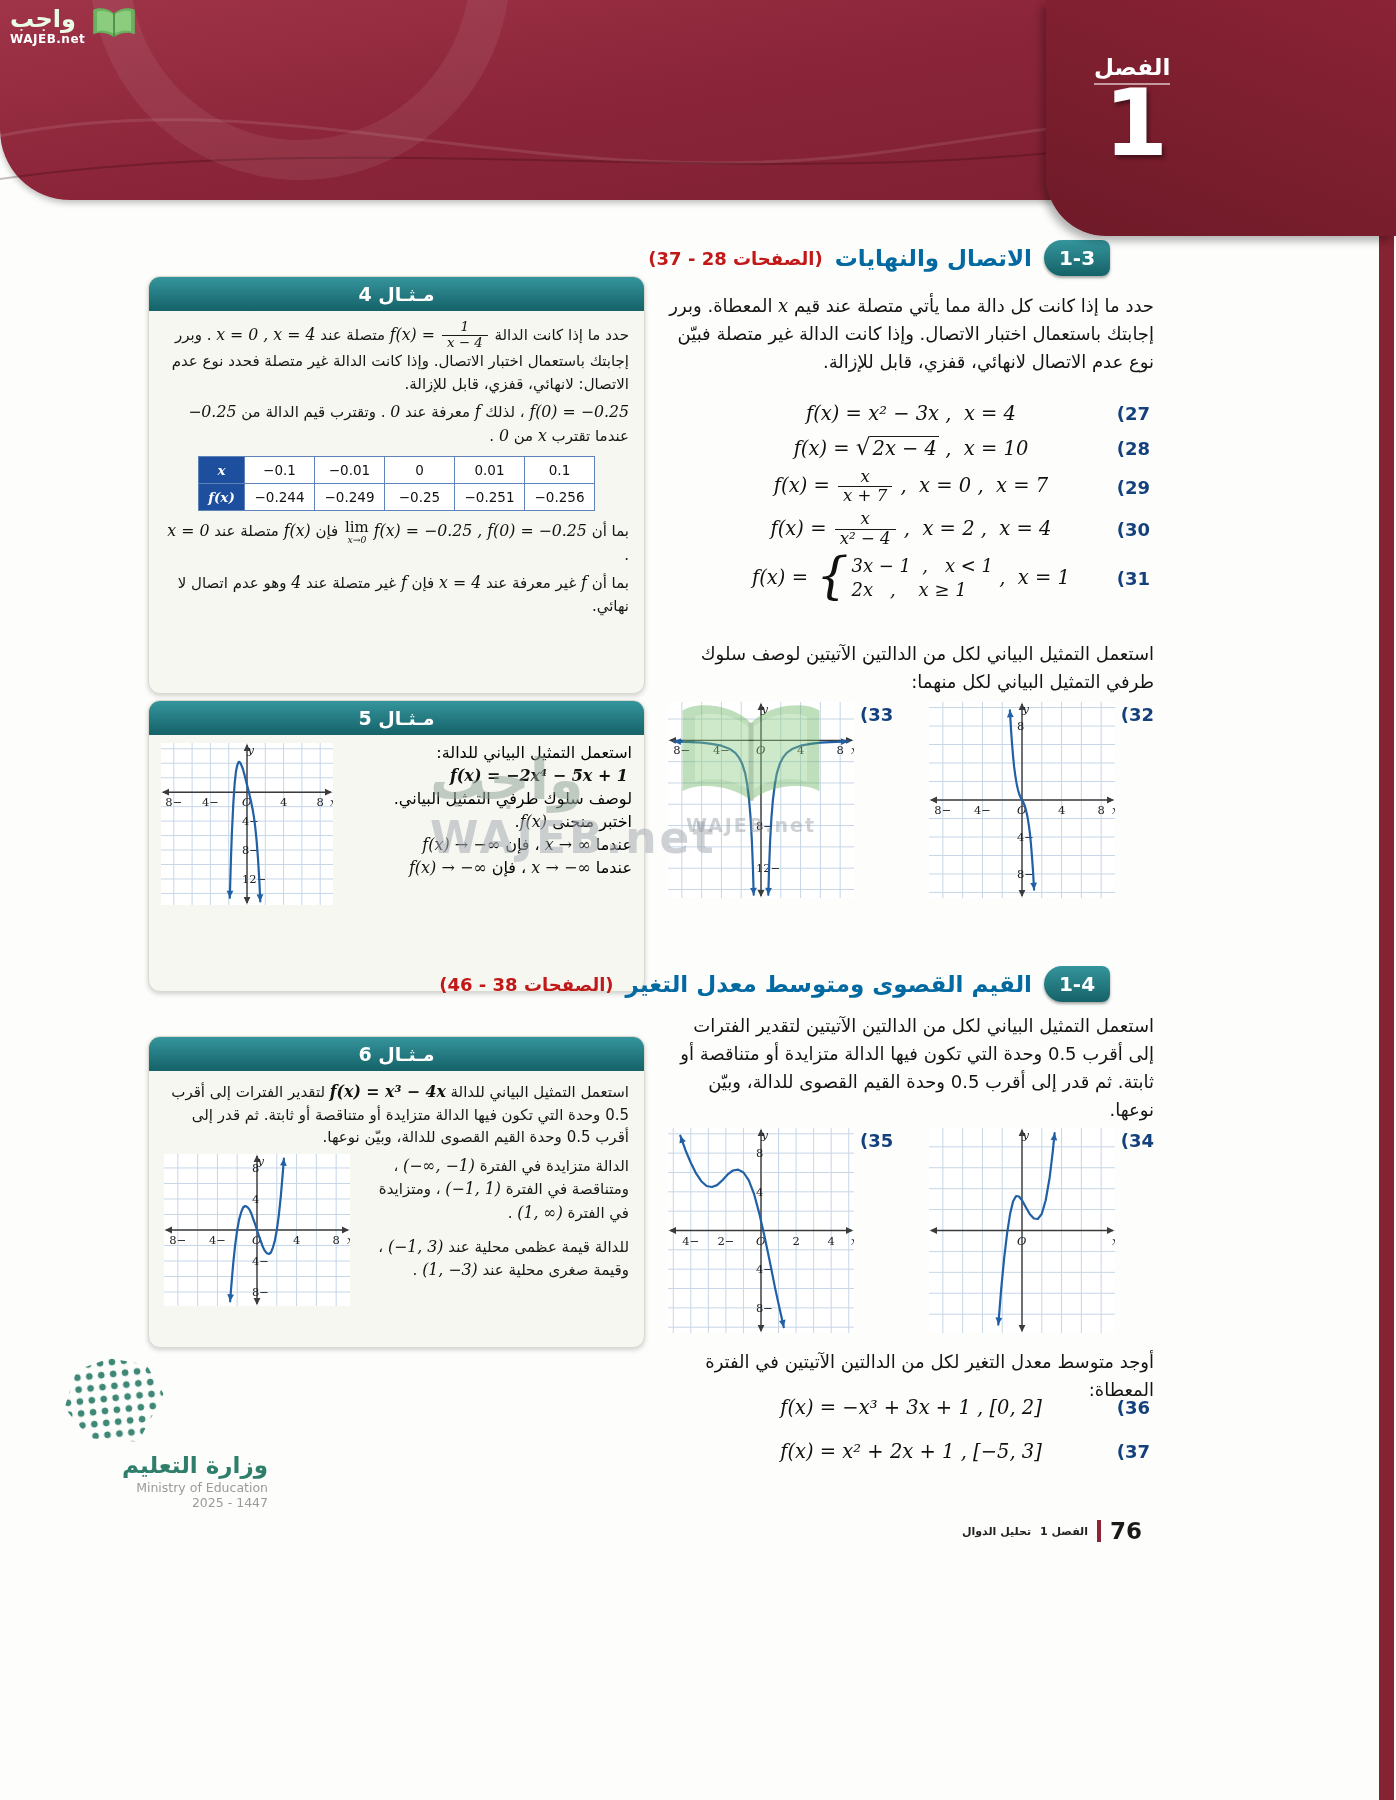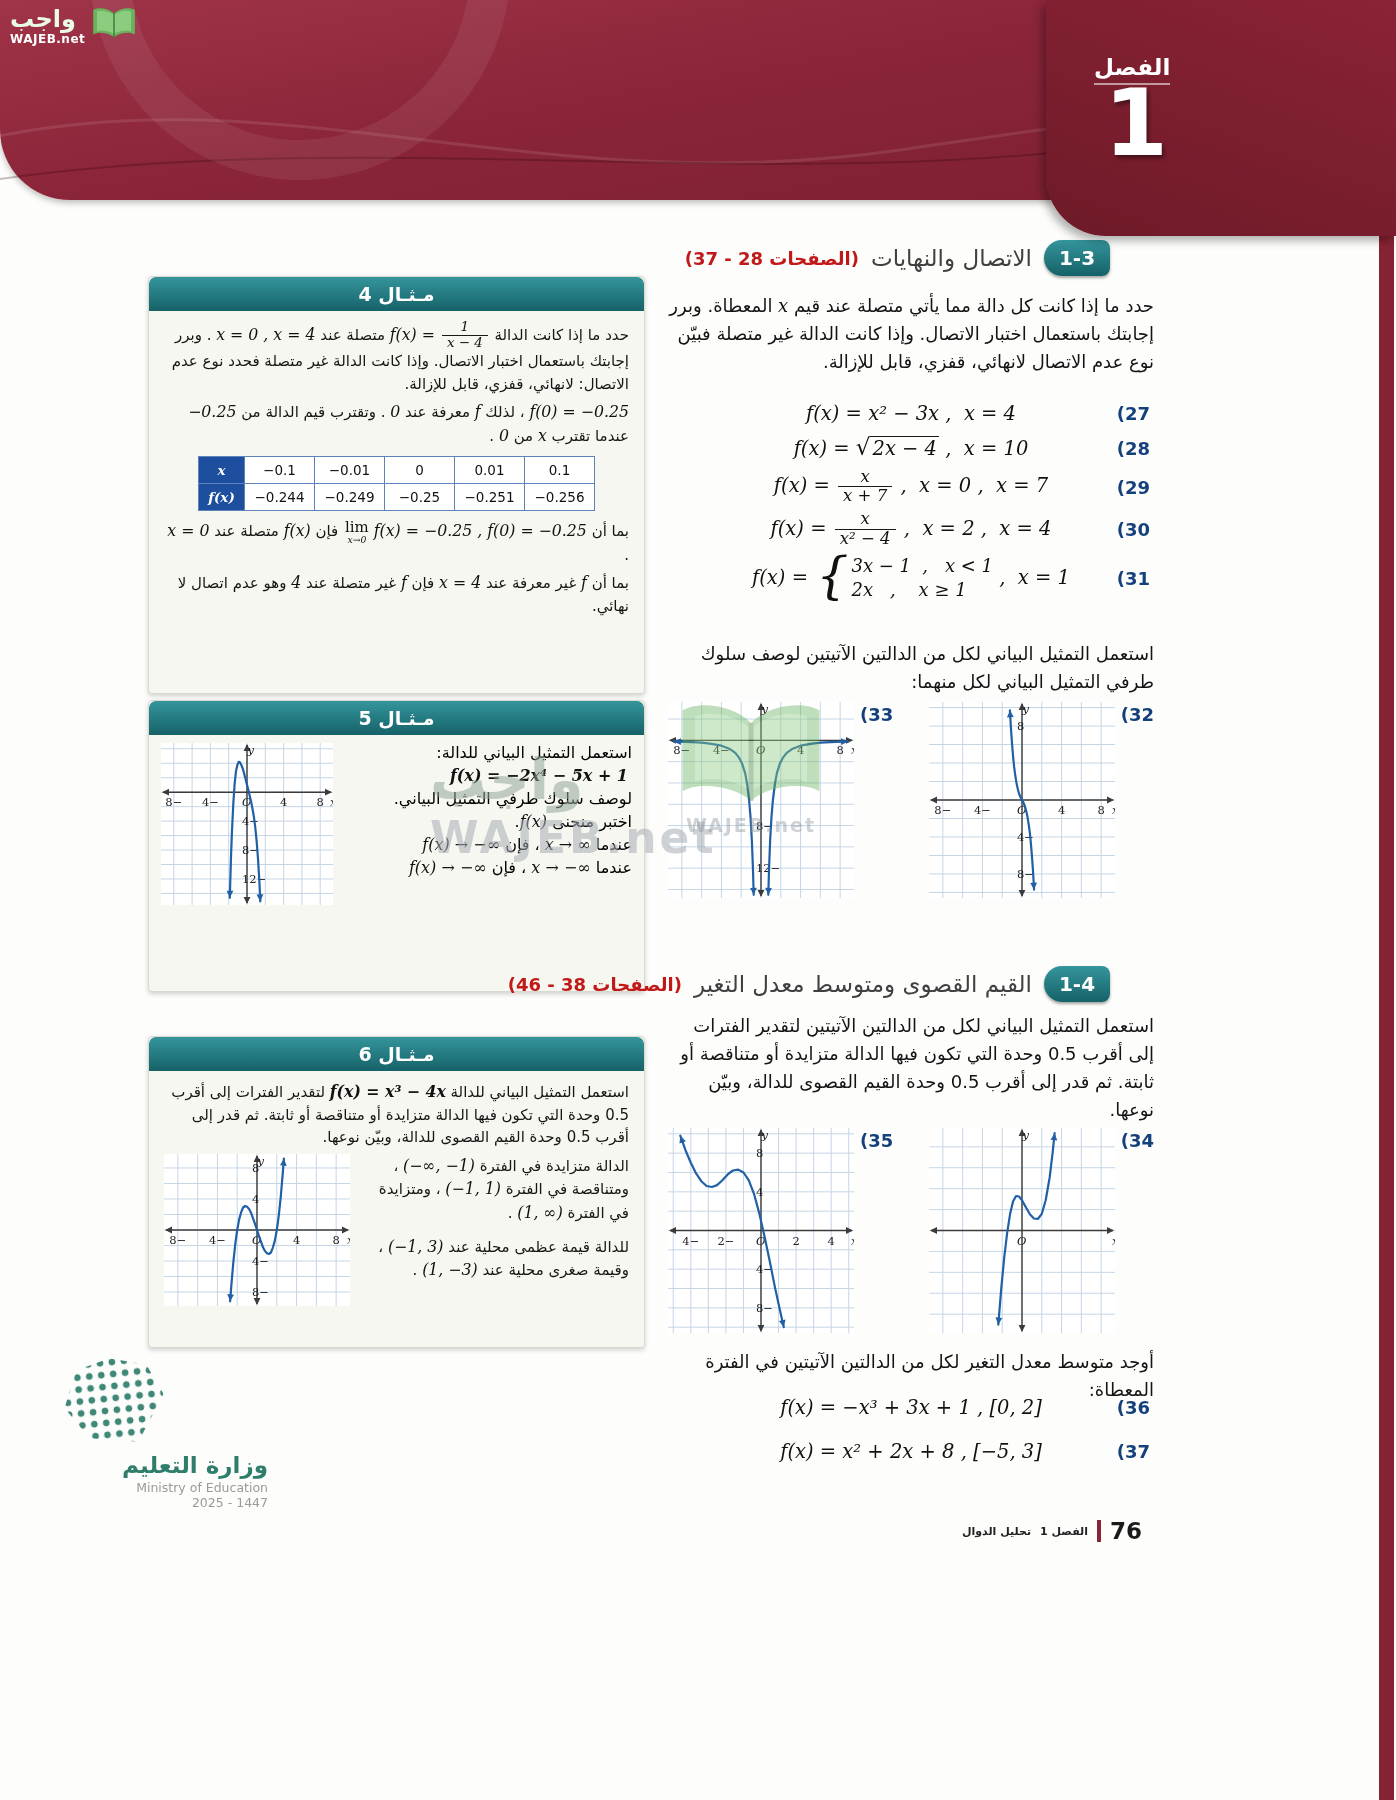--- a/index.html
+++ b/index.html
@@ -28,21 +28,21 @@
   .wajeb-text{text-align:left}
   .wajeb-ar{color:#eafbe7;font-size:24px;font-weight:bold;line-height:1.1}
   .wajeb-net{color:#fff;font-size:12px;font-weight:bold;letter-spacing:.5px}
   .wajeb .book{width:46px;height:34px}
 
   
   .sec-header{position:absolute;display:flex;direction:rtl;align-items:center;gap:12px;z-index:2}
   .sec-badge{min-width:66px;height:36px;padding:0 10px;border-radius:18px 8px 8px 18px;
     background:linear-gradient(180deg,#35959c,#156268);color:#fff;font-weight:bold;font-size:20px;
     display:flex;align-items:center;justify-content:center;direction:ltr;box-shadow:0 2px 3px rgba(0,0,0,.35)}
-  .sec-title{font-size:23px;font-weight:normal;color:#404040;white-space:nowrap}
+  .sec-title{font-size:23px;font-weight:bold;color:#0369a1;white-space:nowrap}
   .sec-pages{font-size:18px;font-weight:bold;color:#c11818;white-space:nowrap}
 
   
   .rblock{position:absolute;right:242px;width:486px;direction:rtl;text-align:right;z-index:2}
   .rpara{font-size:18px;line-height:1.55;color:#141414}
   .probs{display:flex;flex-direction:column;gap:5px}
   .prob{position:relative;display:flex;justify-content:center;align-items:center;min-height:30px}
   .pnum{position:absolute;right:4px;top:50%;transform:translateY(-50%);font-weight:bold;color:#14407c;
     font-size:18px;direction:ltr;white-space:pre}
   .pexpr{direction:ltr;text-align:center}
@@ -65,21 +65,21 @@
   .lims{font-size:.62em}
 
   
   .grow{display:flex;direction:rtl;justify-content:space-between}
   .gblock{display:flex;direction:rtl;gap:6px;align-items:flex-start}
   .gnum{font-weight:bold;color:#14407c;font-size:18px;direction:ltr;margin-top:2px;white-space:pre}
   .graph{background:#fff;overflow:hidden;position:relative}
 
   
   .example{position:absolute;left:148px;width:497px;background:#f7f7f1;border:1px solid #d9d9cf;
-    border-radius:4px;box-shadow:0 2px 5px rgba(0,0,0,.18);z-index:2;overflow:hidden}
+    border-radius:12px;box-shadow:0 2px 5px rgba(0,0,0,.18);z-index:2;overflow:hidden}
   .ex-head{height:34px;background:linear-gradient(180deg,#35959c,#156268);border-radius:7px 7px 0 0;
     color:#fff;font-size:19px;font-weight:bold;display:flex;align-items:center;justify-content:center}
   .ex-body{padding:9px 15px 8px;font-size:15px;line-height:1.5;color:#161616;text-align:right}
   .ex-body .epara{margin-bottom:5px}
   .ex-body .math{font-size:1.05em}
 
   .vtable{direction:ltr;margin:8px auto;border-collapse:collapse;font-size:13.5px}
   .vtable td{border:1px solid #5d83b8;padding:3px 8px;text-align:center;min-width:70px;background:#fff;color:#111}
   .vtable td.lab{background:#1d4f9e;color:#fff;font-family:"DejaVu Serif",serif;font-style:italic;font-weight:bold;min-width:46px}
 
@@ -456,21 +456,21 @@
     <p class="rpara">أوجد متوسط معدل التغير لكل من الدالتين الآتيتين في الفترة المعطاة:</p>
   </div>
 
   <div class="rblock probs" style="top:1392px;gap:14px">
     <div class="prob">
       <span class="pnum">(36</span>
       <span class="pexpr"><span dir="ltr" class="math">f(x) = −x³ + 3x + 1 , [0, 2]</span></span>
     </div>
     <div class="prob">
       <span class="pnum">(37</span>
-      <span class="pexpr"><span dir="ltr" class="math">f(x) = x² + 2x + 8 , [−5, 3]</span></span>
+      <span class="pexpr"><span dir="ltr" class="math">f(x) = x² + 2x + 1 , [−5, 3]</span></span>
     </div>
   </div>
 
   <section class="example" style="top:1036px;height:312px">
     <div class="ex-head">مـثـال 6</div>
     <div class="ex-body">
       <p class="epara">استعمل التمثيل البياني للدالة <span dir="ltr" class="math mbold">f(x) = x³ − 4x</span> لتقدير الفترات إلى أقرب 0.5 وحدة التي تكون فيها الدالة متزايدة أو متناقصة أو ثابتة. ثم قدر إلى أقرب 0.5 وحدة القيم القصوى للدالة، وبيّن نوعها.</p>
       <div class="ex6-row">
         <div class="ex6-text">
           <p>الدالة متزايدة في الفترة <span dir="ltr" class="math">(−∞, −1)</span> ، ومتناقصة في الفترة <span dir="ltr" class="math">(−1, 1)</span> ، ومتزايدة في الفترة <span dir="ltr" class="math">(1, ∞)</span> .</p>

